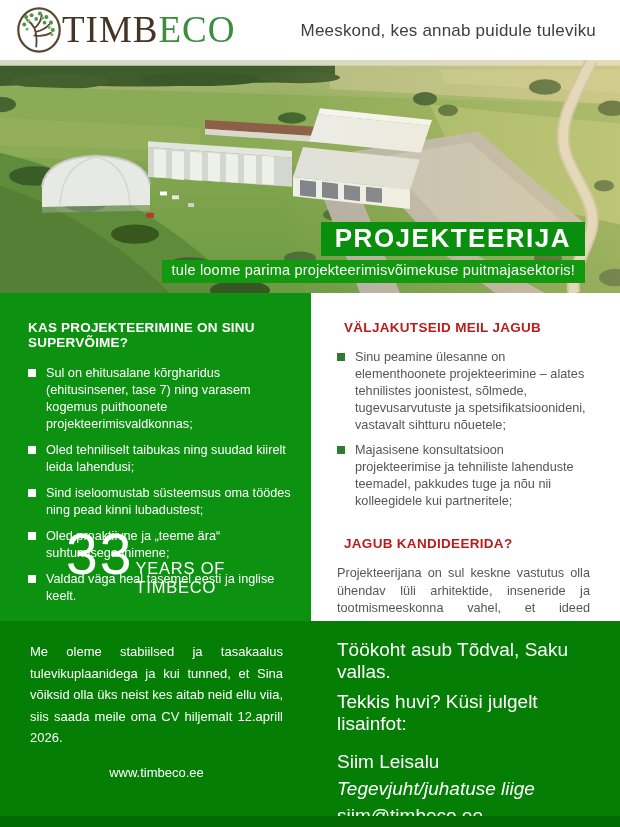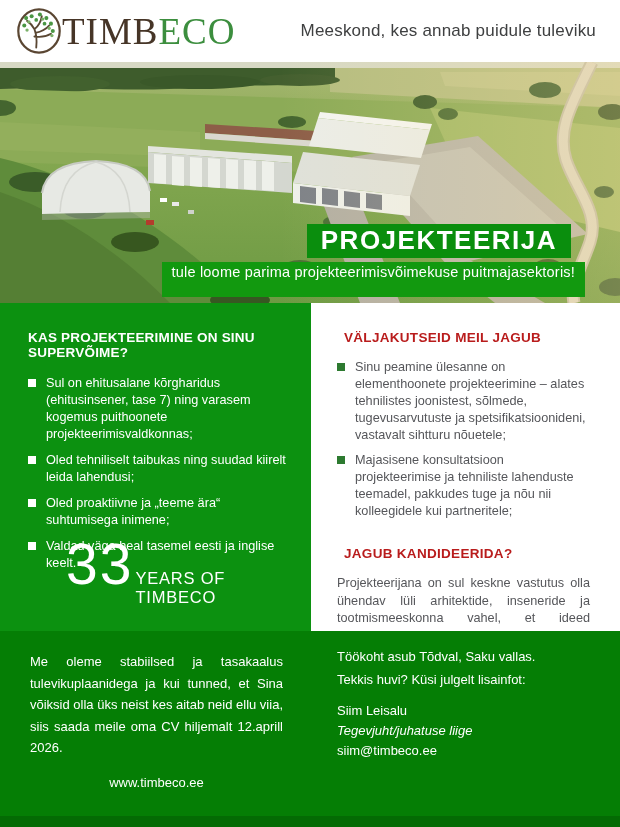--- a/index.html
+++ b/index.html
@@ -16,24 +16,24 @@
   .logo-circle { width:46px; height:46px; flex:0 0 46px; }
   .logo-word { font-family:"Liberation Serif", serif; font-size:37px; letter-spacing:1px; line-height:1; display:flex; }
   .brand-brown { color:#463527; }
   .brand-green { color:#3c8e3e; }
   .tagline { position:absolute; right:24px; top:0; height:62px; display:flex; align-items:center;
              font-size:17px; color:#3f4041; letter-spacing:0.2px; }
 
   
   .hero { height:241px; position:relative; overflow:hidden; }
   .hero svg.scene { position:absolute; inset:0; width:100%; height:100%; display:block; }
-  .banner-title { position:absolute; top:162px; right:49px; background:#0a8e0d; color:#ffffff;
+  .banner-title { position:absolute; top:162px; right:35px; background:#0a8e0d; color:#ffffff;
       font-size:26px; font-weight:800; letter-spacing:1.5px; padding:3px 14px 5px 14px; line-height:1; }
   .banner-sub { position:absolute; top:200px; right:35px; background:#12990f; color:#ffffff;
-      font-size:14.5px; padding:3px 10px 16px 10px; line-height:1.1; letter-spacing:0.2px; }
+      font-size:14.5px; padding:3px 10px 4px 10px; line-height:1.1; letter-spacing:0.2px; }
 
   
   .main { height:328px; display:flex; position:relative; }
   .col-left { width:311px; background:#0c9110; color:#ffffff; padding:27px 16px 0 28px; position:relative; }
   .col-right { flex:1; background:#ffffff; padding:27px 30px 0 26px; color:#55565a; }
 
   .h-left { font-size:13.5px; font-weight:700; letter-spacing:0.2px; margin-bottom:15px; color:#ffffff; }
   .h-right { font-size:13.5px; font-weight:700; letter-spacing:0.3px; color:#b91c1c; margin-bottom:14px;margin-left:7px; }
   .h-right2 { margin-top:26px; }
 
@@ -49,21 +49,21 @@
   .years { position:absolute; left:66px; bottom:24px; display:flex; align-items:baseline; color:#ffffff; }
   .years .num { font-size:57px; font-weight:100; letter-spacing:2px; line-height:0.9; font-family:"Liberation Sans", sans-serif; }
   .years .lbl { font-size:16.5px; font-weight:400; letter-spacing:0.8px; margin-left:2px; }
 
   
   .footer { flex:1; background:#057e05; color:#ffffff; position:relative; display:flex; }
   .footer-strip { position:absolute; left:0; bottom:0; width:100%; height:11px; background:#046b04; }
   .f-left { width:311px; padding:20px 28px 0 30px; }
   .f-left p { font-size:13px; line-height:21.5px; text-align:justify; }
   .website { display:block; text-align:center; margin-top:16px; font-size:13px; color:#ffffff; text-decoration:none; }
-  .f-right { flex:1; padding:18px 14px 0 26px; font-size:13px; }
+  .f-right { flex:1; padding:18px 14px 0 26px; font-size:19px; }
   .f-right .line { margin-bottom:8px; }
   .f-right .name { margin-top:16px; margin-bottom:5px; }
   .f-right .role { font-style:italic; margin-bottom:5px; }
   .f-right a { color:#ffffff; text-decoration:none; }
 </style>
 </head>
 <body>
 
 <div class="page">
 
@@ -204,20 +204,24 @@
         <li>
             <span class="sq"></span>
             <span>Sul on ehitusalane kõrgharidus (ehitusinsener, tase 7) ning varasem kogemus puithoonete projekteerimisvaldkonnas;</span>
           </li>
         <li>
             <span class="sq"></span>
             <span>Oled tehniliselt taibukas ning suudad kiirelt leida lahendusi;</span>
           </li>
         <li>
             <span class="sq"></span>
+            <span>Sind iseloomustab süsteemsus oma töödes ning pead kinni lubadustest;</span>
+          </li>
+        <li>
+            <span class="sq"></span>
             <span>Oled proaktiivne ja „teeme ära“ suhtumisega inimene;</span>
           </li>
         <li>
             <span class="sq"></span>
             <span>Valdad väga heal tasemel eesti ja inglise keelt.</span>
           </li>
       </ul>
       <div class="years">
         <span class="num">33</span>
         <span class="lbl">YEARS OF TIMBECO</span>

